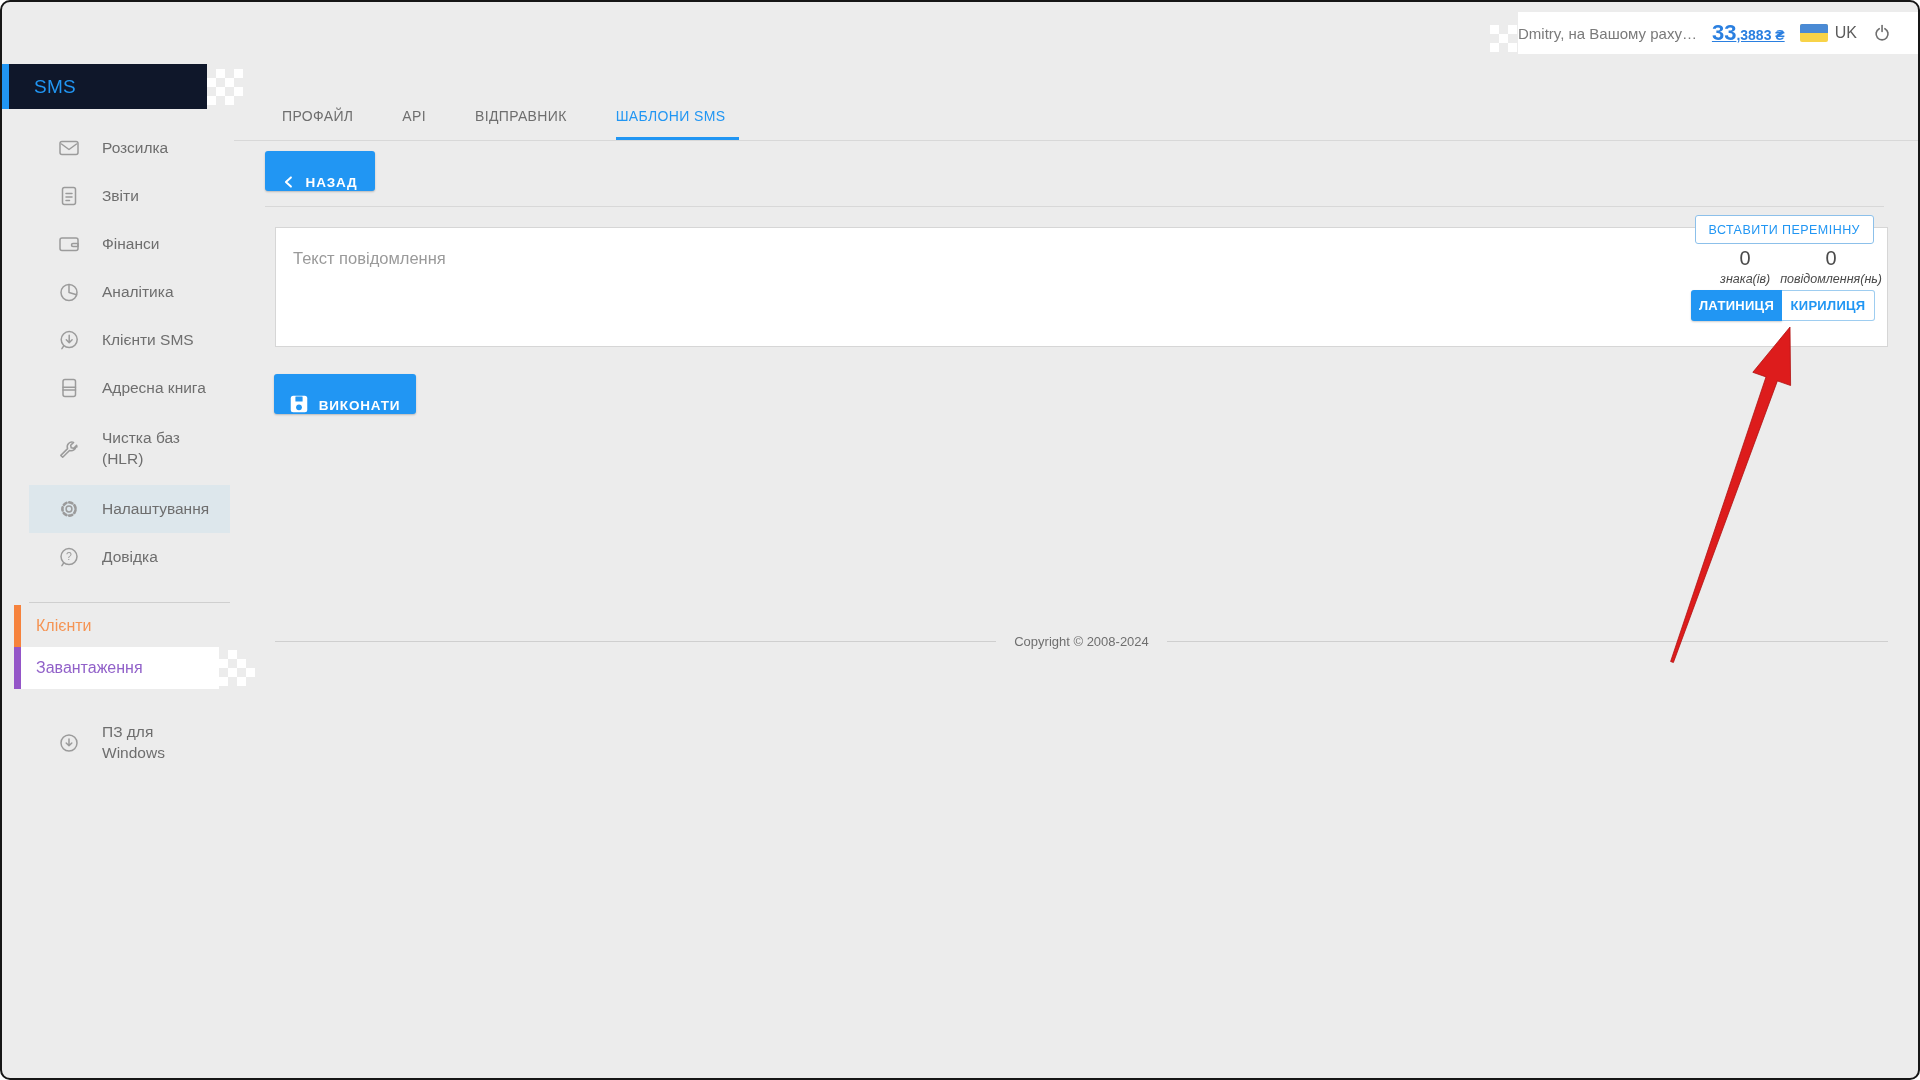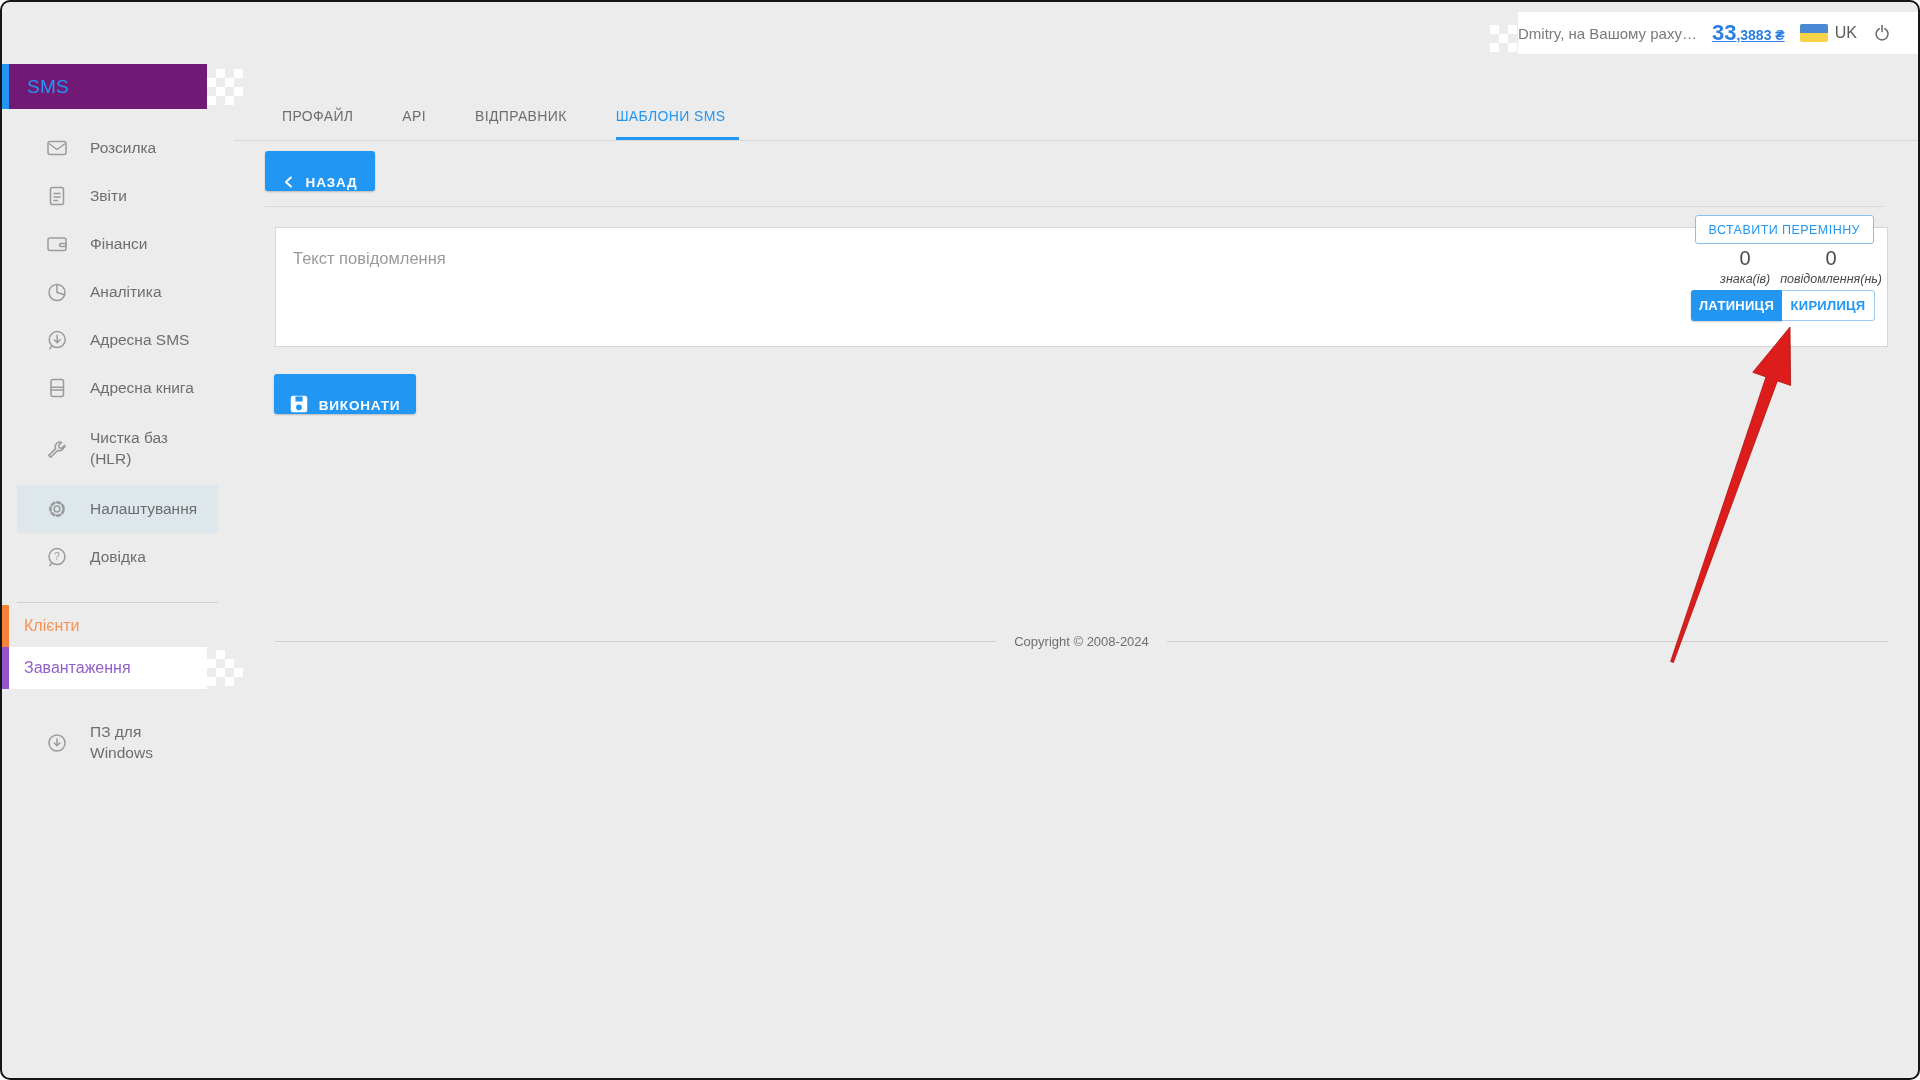--- a/index.html
+++ b/index.html
@@ -3,26 +3,26 @@
 <meta charset="utf-8">
 <style>
   html,body{margin:0;padding:0;background:#fff;}
   body{width:1920px;height:1080px;position:relative;overflow:hidden;
        font-family:"Liberation Sans","DejaVu Sans",sans-serif;}
   .screen{position:absolute;inset:0;background:#ececec;border:2px solid #161616;
           border-radius:10px;box-sizing:border-box;overflow:hidden;}
 
   
   .sidebar{position:absolute;left:0;top:0;bottom:0;width:232px;}
-  .brand{position:absolute;left:0;top:62px;width:205px;height:45px;background:#701a75;
-         display:flex;align-items:center;padding-left:25px;box-sizing:border-box;}
+  .brand{position:absolute;left:0;top:62px;width:205px;height:45px;background:#0f172a;
+         display:flex;align-items:center;padding-left:32px;box-sizing:border-box;}
   .brand-bar{position:absolute;left:0;top:0;bottom:0;width:7px;background:#2196f3;}
   .brand-label{color:#2196f3;font-size:19px;letter-spacing:.3px;}
   .pix{position:absolute;}
-  .menu{position:absolute;top:122px;left:0;width:232px;}
+  .menu{position:absolute;top:122px;left:12px;width:232px;}
   .menu-item{display:flex;align-items:center;height:48px;margin:0 16px 0 15px;
              padding-left:28px;box-sizing:border-box;cursor:pointer;}
   .menu-item.tall{height:73px;}
   .menu-item.selected{background:#dde7ec;}
   .mi-icon{width:24px;height:24px;flex:none;}
   .mi-label{margin-left:21px;font-size:15.5px;color:#6e6e6e;line-height:1.35;}
   .menu-item.tall .mi-label{width:112px;}
   .section-divider{margin:21px 16px 2px 15px;border-top:1px solid #cfcfcf;}
   .section-band{position:relative;height:42px;display:flex;align-items:center;
                 padding-left:22px;box-sizing:border-box;width:232px;cursor:pointer;}
@@ -157,21 +157,21 @@
       </div>
 
       <div class="menu-item">
         <svg class="mi-icon" viewBox="0 0 24 24">
           <g class="icon-gray">
               <circle cx="12.2" cy="11.6" r="8"></circle>
               <path d="M6.6 18.2 L4.9 20.7"></path>
               <path d="M12.2 7.3v7.2M9.3 11.8l2.9 2.9 2.9-2.9"></path>
             </g>
         </svg>
-        <span class="mi-label">Адресна SMS</span>
+        <span class="mi-label">Клієнти SMS</span>
       </div>
 
       <div class="menu-item">
         <svg class="mi-icon" viewBox="0 0 24 24">
           <g class="icon-gray">
               <rect x="6" y="3.5" width="12.5" height="17" rx="2"></rect>
               <path d="M6 11.3h12.5M6 14h12.5"></path>
             </g>
         </svg>
         <span class="mi-label">Адресна книга</span>

